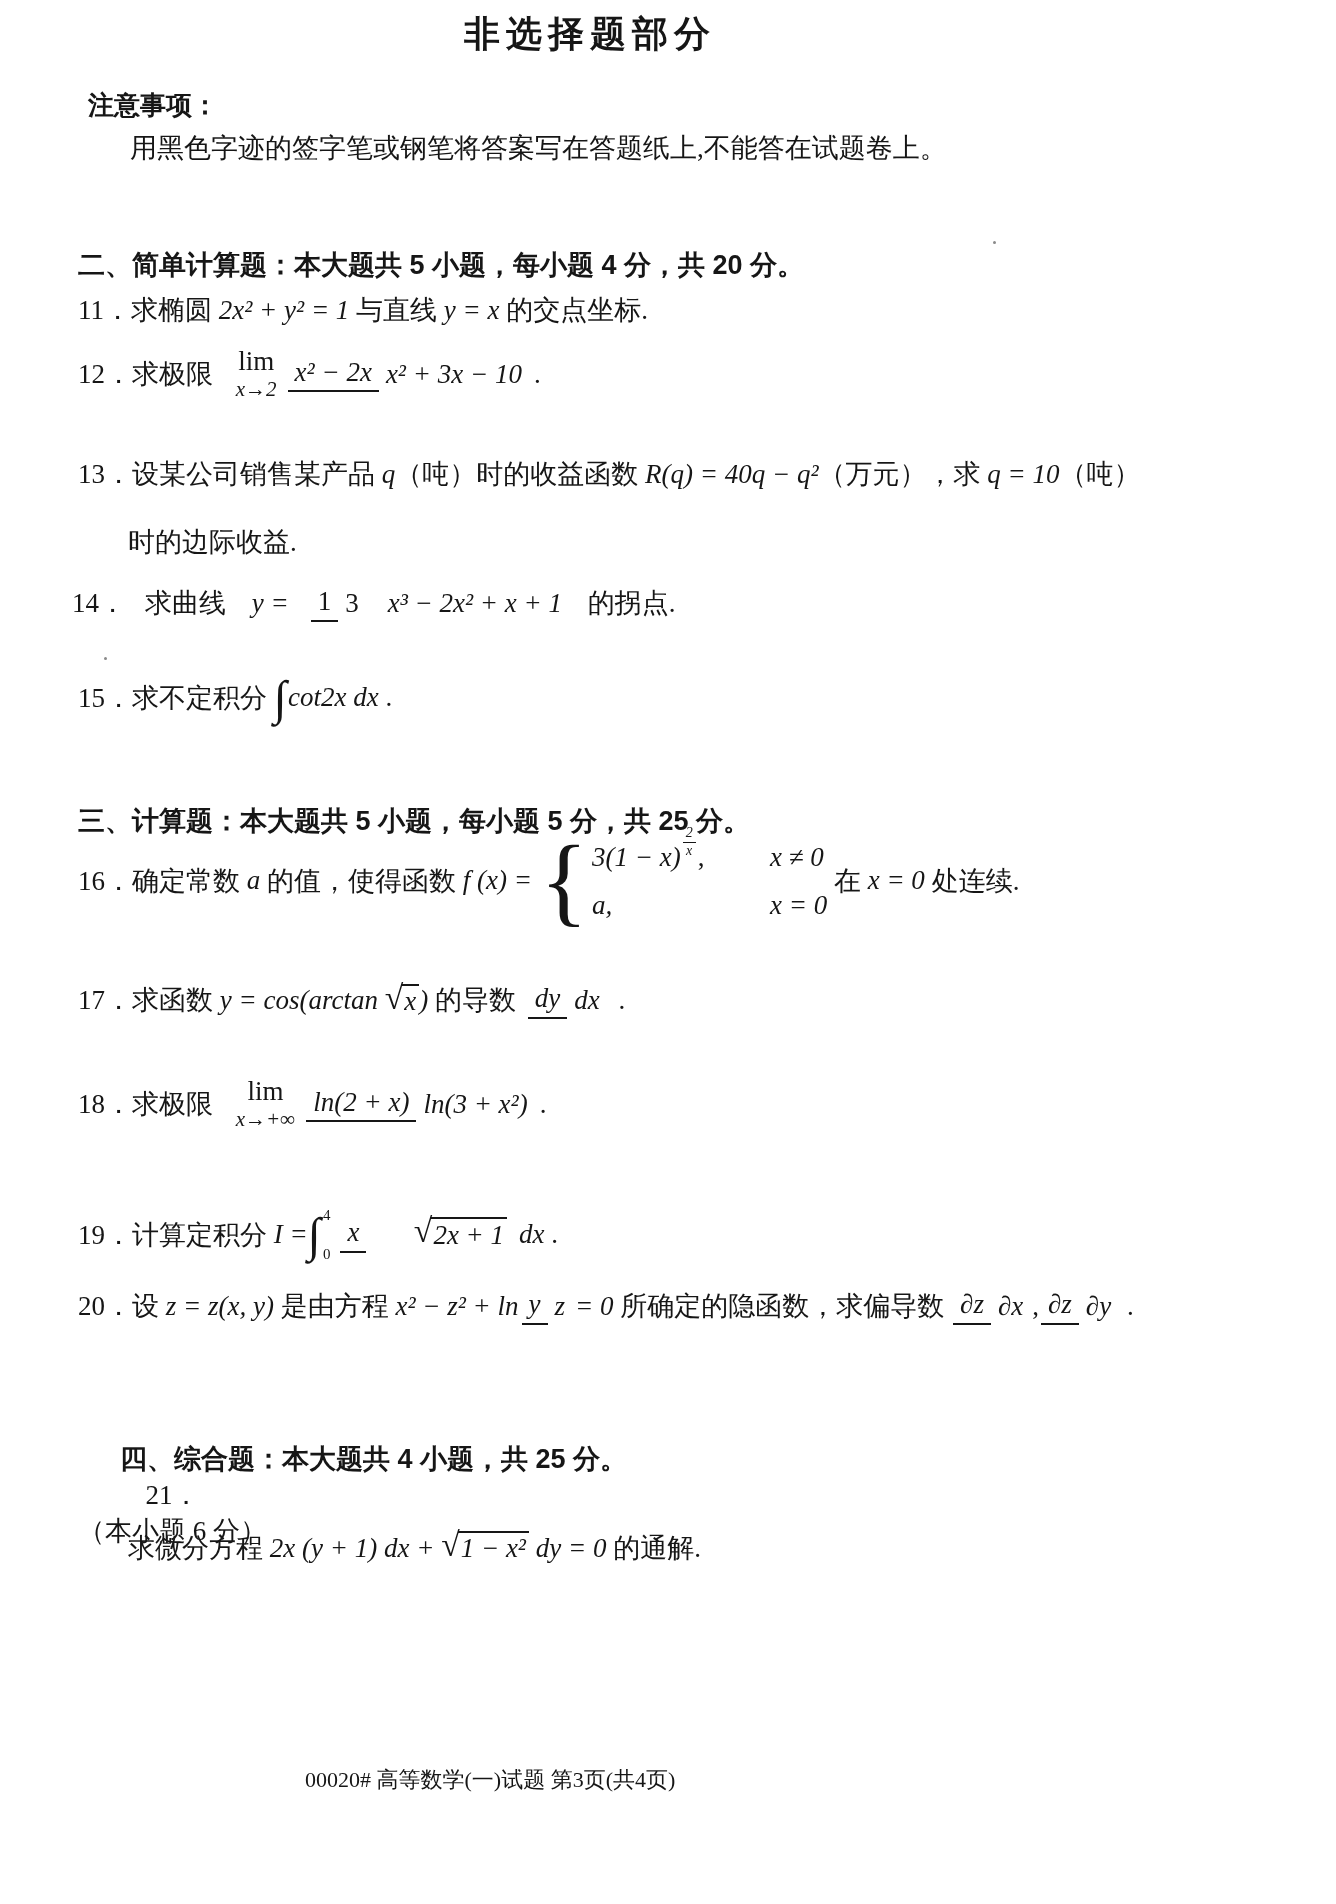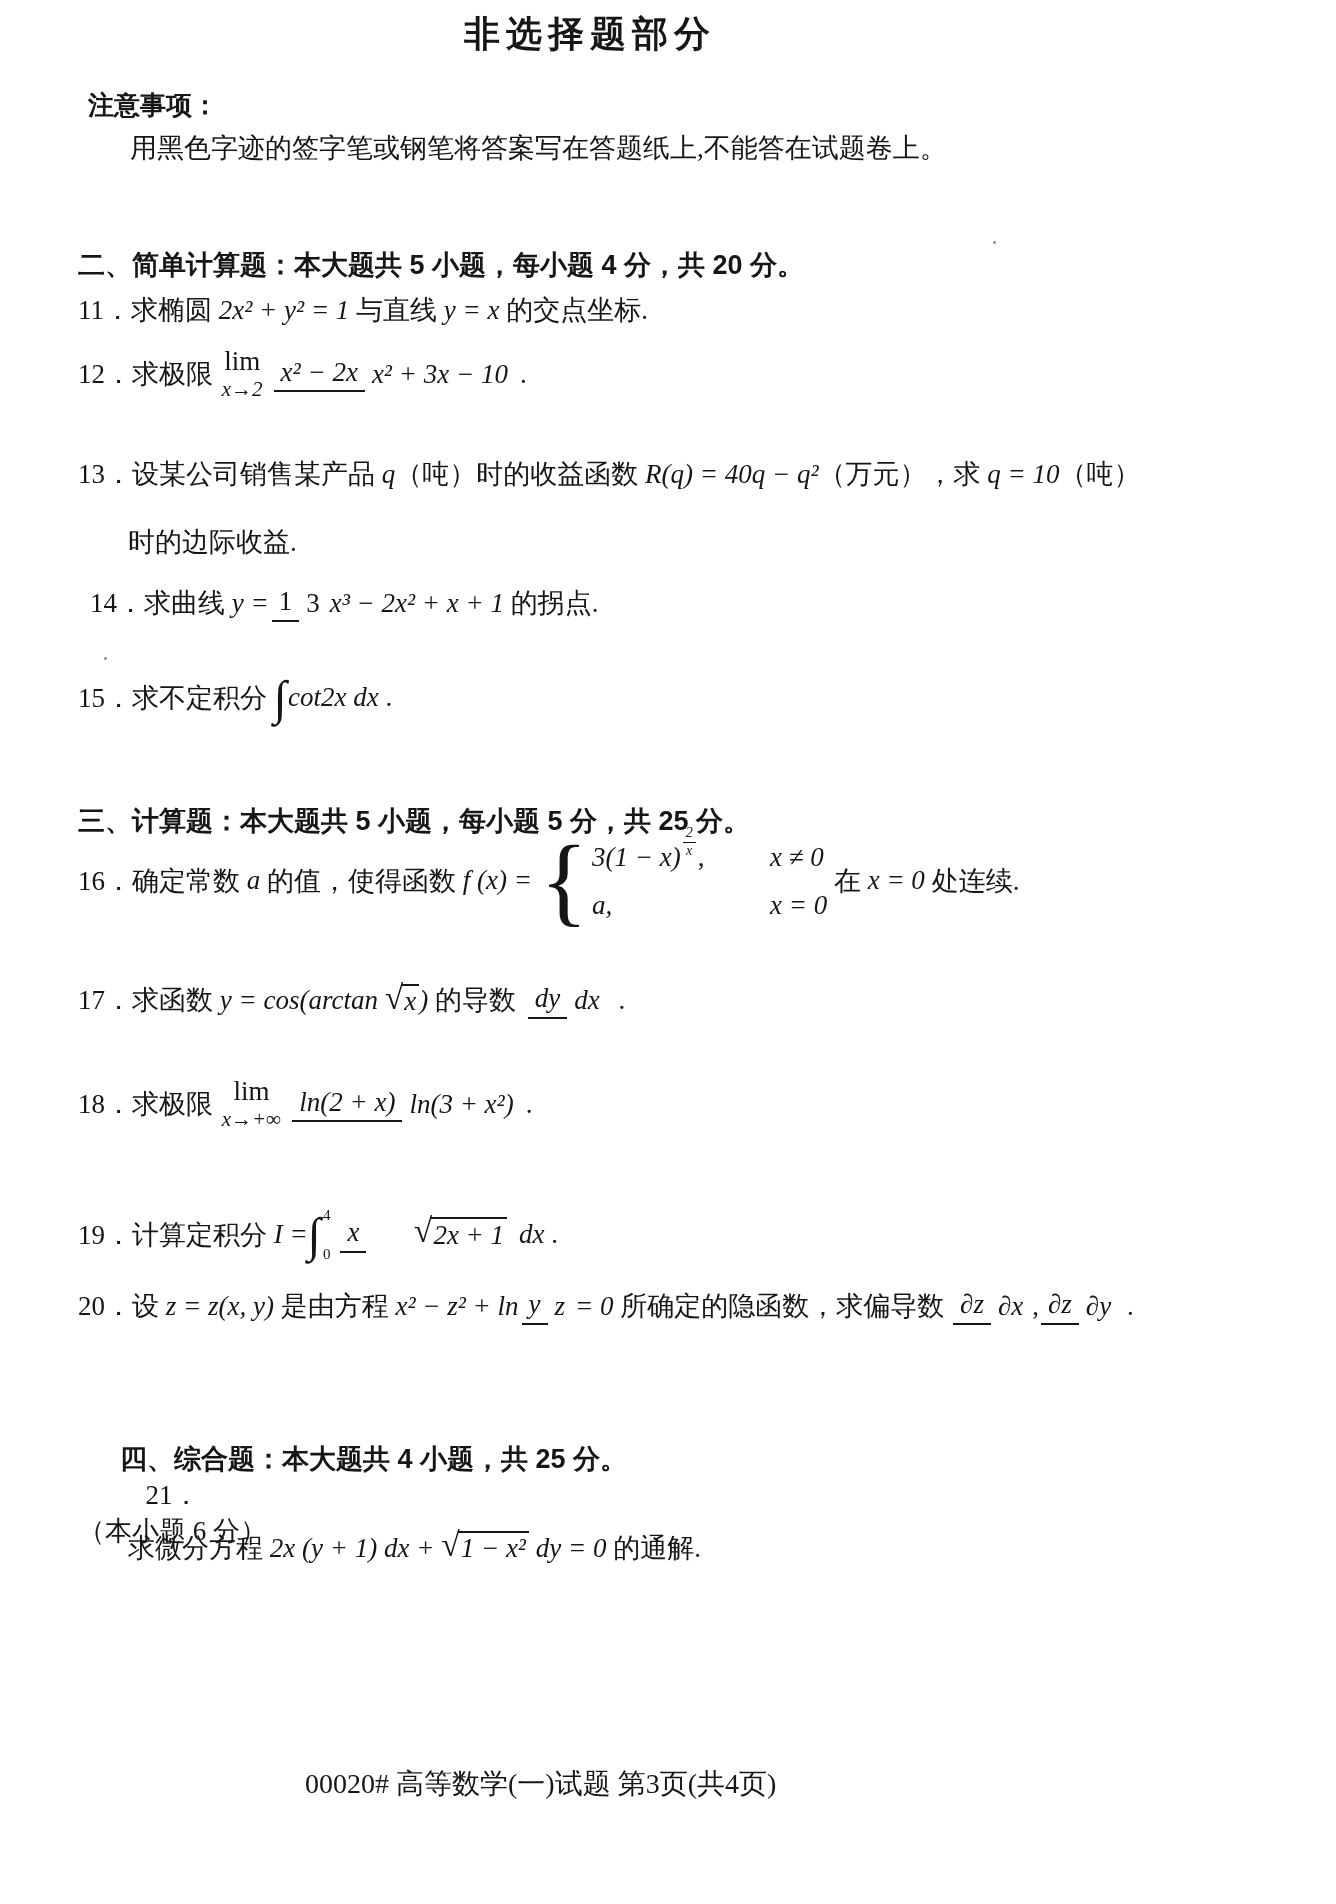--- a/index.html
+++ b/index.html
@@ -13,21 +13,21 @@
   .hline{display:flex;align-items:center;white-space:pre;}
   .txt{white-space:pre;}
   .hei{font-family:"Liberation Sans","DejaVu Sans",sans-serif;font-weight:bold;}
   .math{font-style:italic;}
   .up{font-style:normal;}
   
   .frac{display:inline-flex;flex-direction:row;align-items:center;line-height:1.25;margin:0 5px;text-align:center;}
   .frac .ftop{padding:0 7px 1px;border-bottom:2px solid currentColor;}
   .frac .fbot{padding:1px 7px 0;}
   
-  .lim{display:inline-flex;flex-direction:column;align-items:center;line-height:1;margin:0 6px 0 2px;font-style:normal;}
+  .lim{display:inline-flex;flex-direction:column;align-items:center;line-height:1;margin:0 6px 0 16px;font-style:normal;}
   .lim .lsub{font-size:21px;margin-top:4px;font-style:italic;}
   
   .int-sign{font-style:normal;font-size:48px;line-height:.9;margin-right:1px;}
   .int-lims{display:inline-flex;flex-direction:column;justify-content:space-between;height:54px;font-size:15px;margin:0 5px 0 1px;font-style:normal;line-height:1;}
   
   .sqrt{display:inline-flex;align-items:flex-start;white-space:pre;}
   .sqrt .sg{font-style:normal;font-size:1.25em;line-height:1;margin-right:-2px;transform:translateY(-3px);}
   .sqrt .rad{border-top:2px solid currentColor;padding:0 3px;}
   
   .brace{font-style:normal;font-weight:300;font-size:100px;line-height:.85;margin:0 4px 0 8px;}
@@ -63,21 +63,21 @@
     <span class="fbot">x² + 3x − 10</span>
   </span>
   <span>.</span>
 </div>
 
 <div class="abs hline" style="top:456px;left:78px;">
   <span>13．</span><span>设某公司销售某产品 </span><span class="math">q</span><span>（吨）时的收益函数 </span><span class="math">R(q) = 40q − q²</span><span>（万元），求 </span><span class="math">q = 10</span><span>（吨）</span>
 </div>
 <div class="abs txt" style="top:524px;left:128px;">时的边际收益.</div>
 
-<div class="abs hline" style="top:585px;left:90px;">
+<div class="abs hline" style="top:585px;left:72px;gap:19px;">
   <span>14．</span><span>求曲线 </span><span class="math">y =</span>
   <span class="frac up" style="margin:0 3px;">
     <span class="ftop">1</span>
     <span class="fbot">3</span>
   </span>
   <span class="math">x³ − 2x² + x + 1</span><span> 的拐点.</span>
 </div>
 
 <div class="abs hline" style="top:676px;left:78px;">
   <span>15．</span><span>求不定积分 </span>
@@ -182,16 +182,16 @@
 </div>
 <div class="abs hline" style="top:1530px;left:128px;">
   <span>求微分方程 </span><span class="math">2x (y + 1) dx + </span>
   <span class="sqrt math">
     <span class="sg">√</span>
     <span class="rad">1 − x²</span>
   </span>
   <span class="math"> dy = 0</span><span> 的通解.</span>
 </div>
 
-<div class="abs txt" style="top:1765px;left:305px;font-size:28px;">00020# 高等数学(一)试题 第3页(共4页)</div>
+<div class="abs txt" style="top:1765px;left:305px;font-size:22px;">00020# 高等数学(一)试题 第3页(共4页)</div>
 
 <div class="speck" style="top:241px;left:993px;"></div>
 <div class="speck" style="top:657px;left:104px;"></div>
 
 </body></html>

